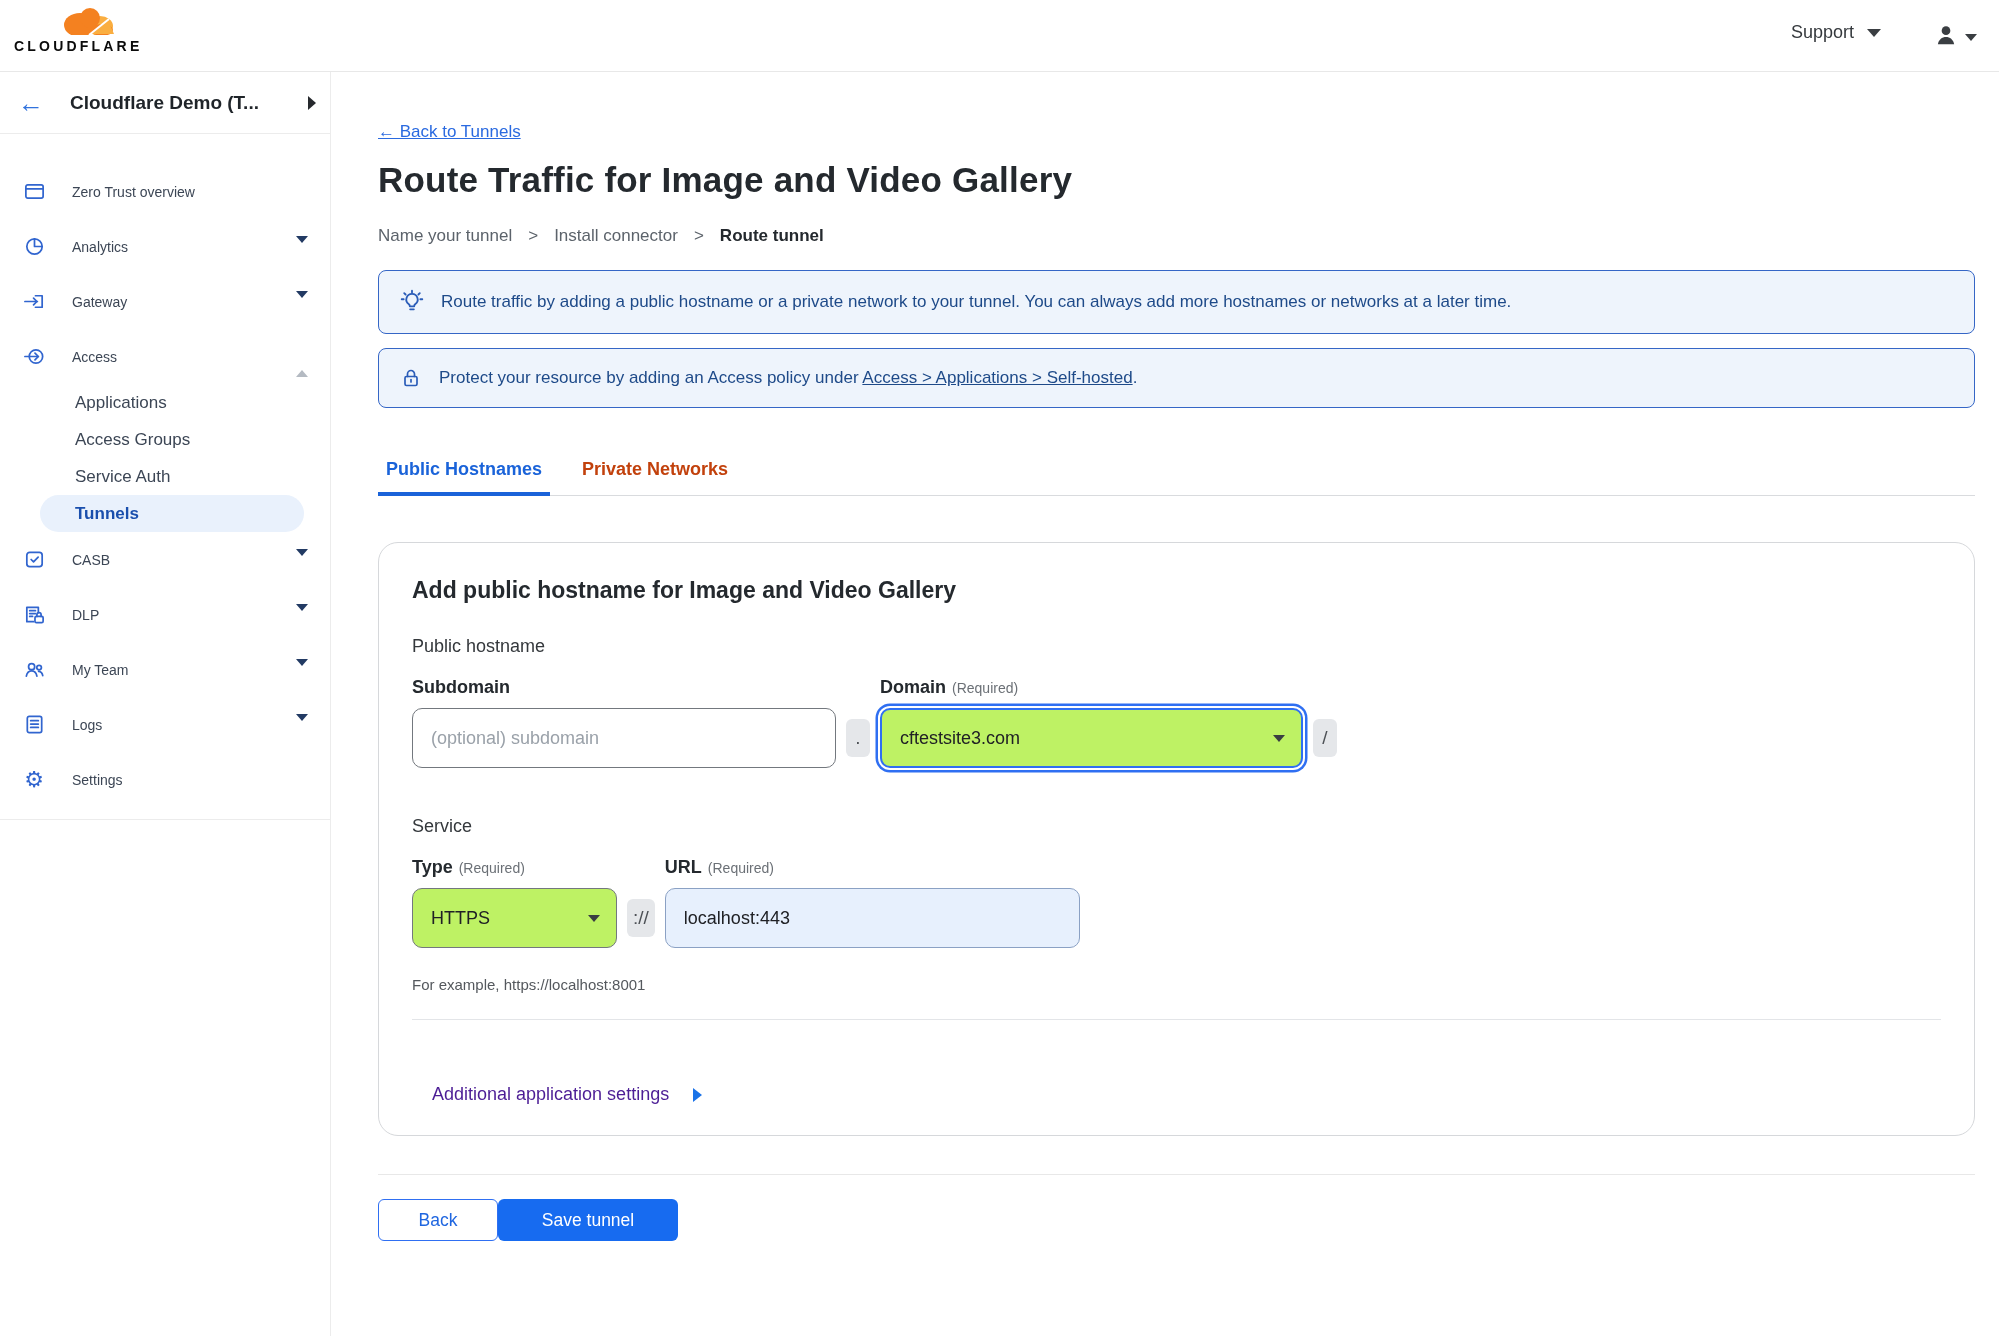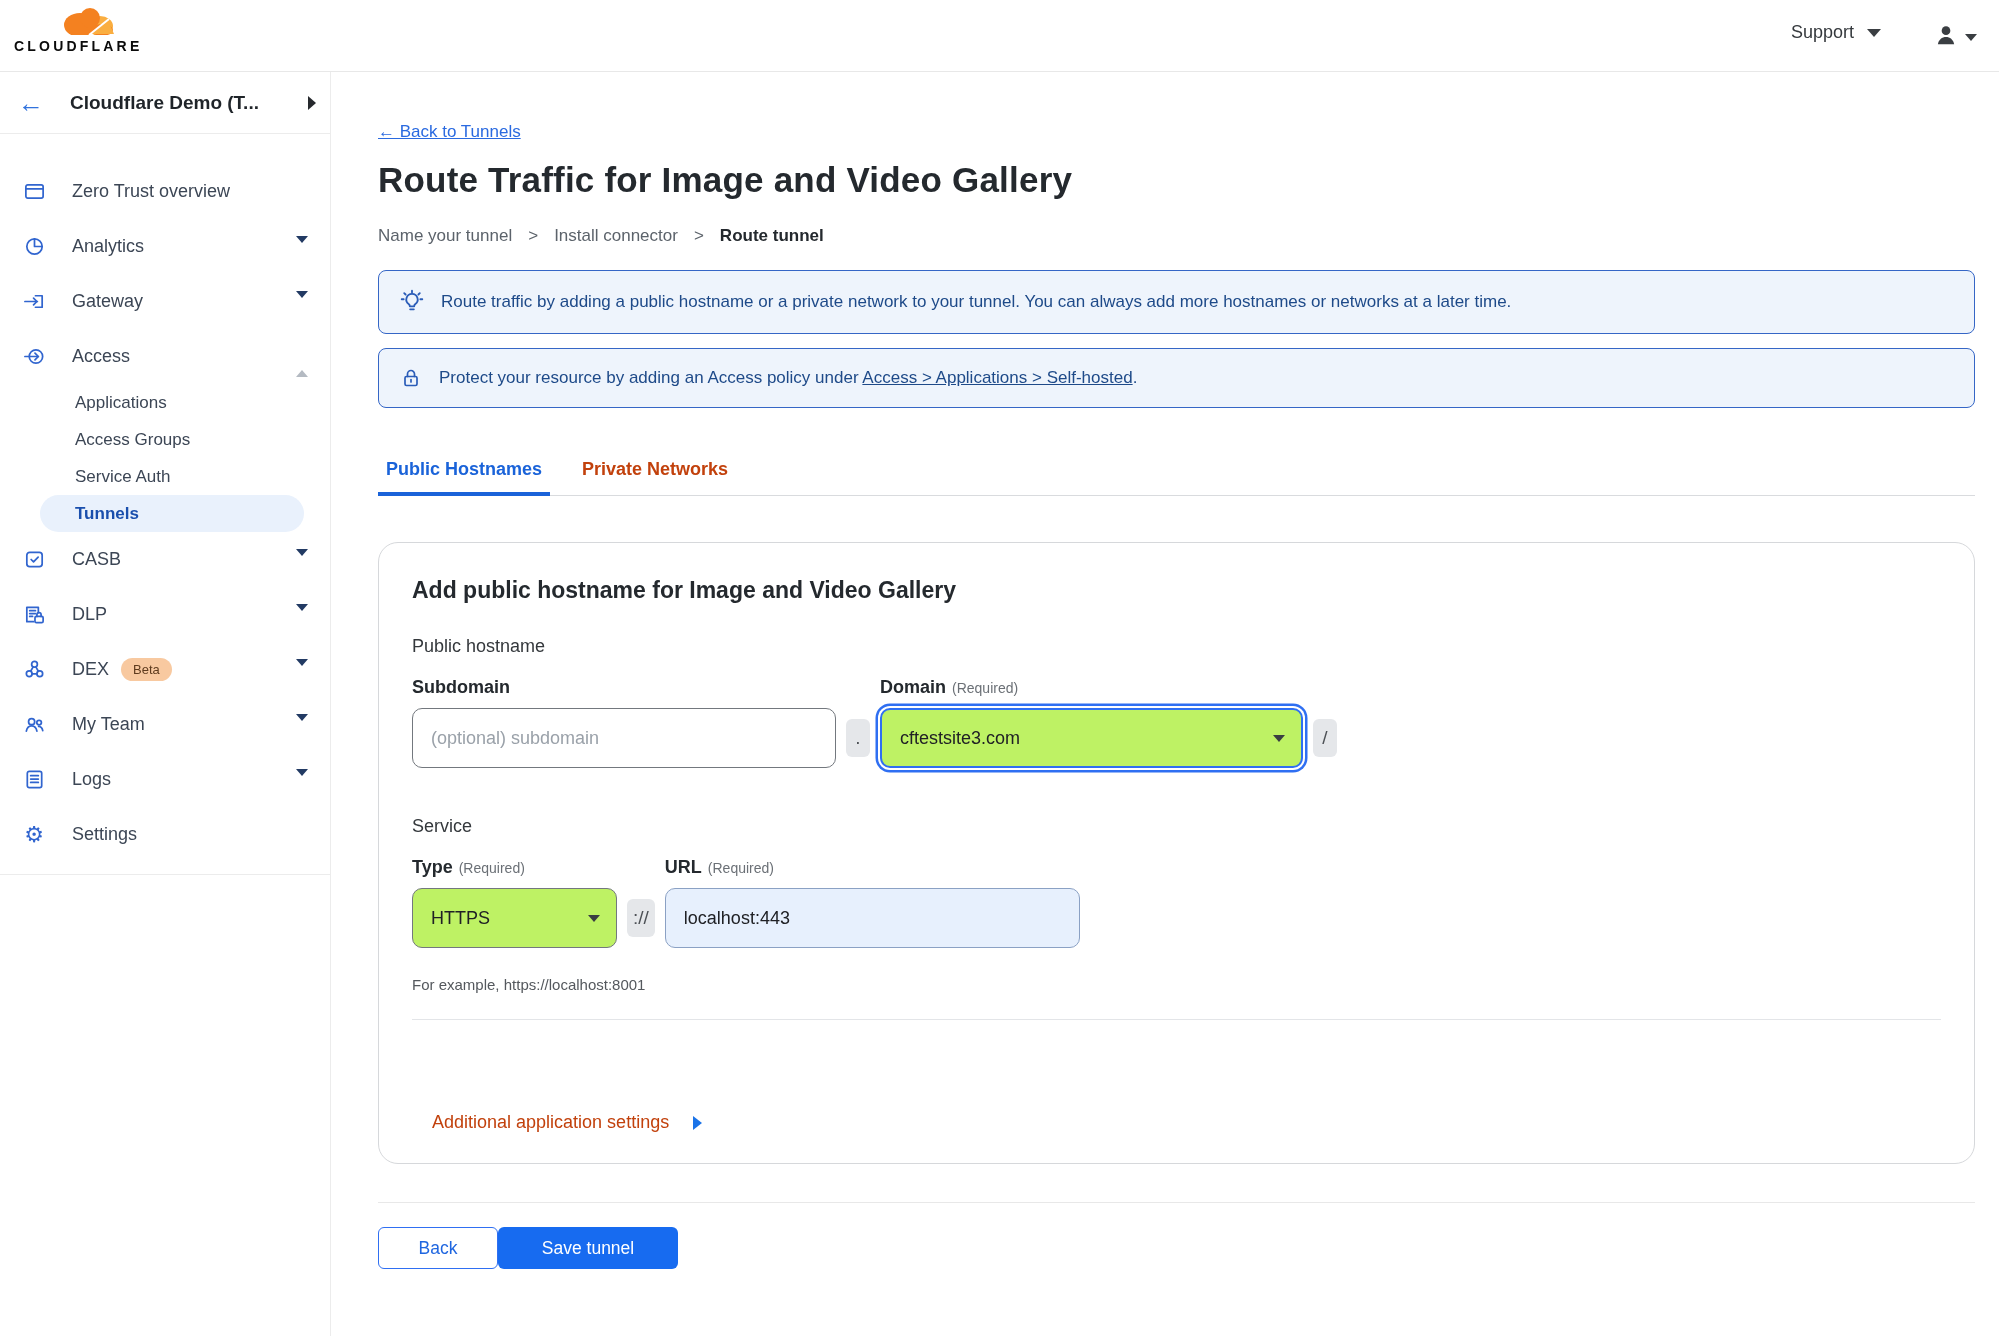--- a/index.html
+++ b/index.html
@@ -27,21 +27,21 @@
              border-right:1px solid #ececec; z-index:4; }
   .side-header { height:62px; border-bottom:1px solid #ececec; display:flex; align-items:center; padding:0 14px 0 18px; }
   .back-arrow { color:#3173dd; font-size:26px; line-height:1; cursor:pointer; }
   .account-name { flex:1; margin-left:26px; font-size:19px; font-weight:bold; color:#1f2429; white-space:nowrap; overflow:hidden; }
   .side-collapse { width:0; height:0; border-top:7px solid transparent; border-bottom:7px solid transparent;
                    border-left:8px solid #26292d; cursor:pointer; }
   .nav { padding-top:30px; }
   .nav-item { position:relative; height:55px; display:flex; align-items:center; padding-left:22px;
               cursor:pointer; }
   .nav-item .icon { width:24px; height:24px; flex:0 0 24px; display:flex; align-items:center; justify-content:center; }
-  .nav-item .label { margin-left:26px; font-size:18px; color:#3c4655; }
+  .nav-item .label { margin-left:26px; font-size:14px; color:#3c4655; }
   .nav-caret { position:absolute; right:22px; top:50%; margin-top:-4px; }
   .nav-caret .caret-down { border-left-width:6px; border-right-width:6px; border-top-width:7px; border-top-color:#223a63; }
   .sub-item { height:37px; display:flex; align-items:center; padding-left:75px; font-size:17px;
               color:#3c4655; cursor:pointer;text-align:center; }
   .sub-item.active { margin:0 26px 0 40px; padding-left:35px; background:#e9f1fc; border-radius:19px;
                      font-weight:bold; color:#1a4fad; }
   .nav-divider { border-top:1px solid #ececec; margin-top:12px; }
   .beta-badge { margin-left:12px; background:#f8c9a0; color:#5e3b1e; font-size:13px; padding:4px 12px;
                 border-radius:12px; }
   .gear-glyph { font-size:22px; color:#3165cf; line-height:1; }
@@ -78,22 +78,22 @@
   .select { height:60px; border-radius:10px; border:1px solid #73787e; background:#bef264; display:flex;
             align-items:center; justify-content:space-between; padding:0 16px 0 18px; font-size:18px;
             cursor:pointer; color:#202125; }
   .select .caret-down { border-top-color:#3a3e42; }
   .select.focused { border:2px solid #2f6ff2; box-shadow:0 0 0 2px #ffffff, 0 0 0 4.5px #2f6ff2; }
   .w-sub { width:424px; } .w-dom { width:423px; } .w-path { width:420px; }
   .w-type { width:205px; } .w-url { width:415px; }
   .url-input { background:#e7f0fd; border-color:#8ba1c4; }
   .example { margin-top:28px; font-size:15px; color:#54585d; }
   .card-divider { border:none; border-top:1px solid #e3e5e8; margin-top:26px; }
-  .add-settings { margin-top:92px; margin-left:20px; display:inline-flex; align-items:center; gap:24px;
-                  color:#c2410c; font-size:18px; cursor:pointer; }
+  .add-settings { margin-top:64px; margin-left:20px; display:inline-flex; align-items:center; gap:24px;
+                  color:#4c1d95; font-size:18px; cursor:pointer; }
   .tri-right { width:0; height:0; border-top:7px solid transparent; border-bottom:7px solid transparent;
                border-left:9px solid #1a73e8; }
   
   .footer-divider { border:none; border-top:1px solid #e8e8e8; margin-top:38px; width:1597px; }
   .footer { width:1597px; margin-top:24px; display:flex; }
   .btn { height:42px; border-radius:6px; font-size:17.5px; font-family:"Liberation Sans",sans-serif;
          cursor:pointer; display:inline-flex; align-items:center; justify-content:center; }
   .btn-outline { width:120px; background:#fff; border:1.5px solid #2f6ff2; color:#1f66e0; }
   .btn-primary { width:180px; background:#176bf0; border:none; color:#fff; }
   svg.sicon { stroke:#3165cf; fill:none; stroke-width:1.8; stroke-linecap:round; stroke-linejoin:round; }
@@ -216,33 +216,20 @@
             <path d="M16 10V4.5H4v15h7"></path>
             <path d="M7 8h6M7 11h6M7 14h3"></path>
             <rect x="12.5" y="14" width="8.5" height="6.5" rx="1.5"></rect>
             <path d="M14.5 14v-1.8a2.2 2.2 0 0 1 4.4 0V14"></path>
           </svg>
       </span>
       <span class="label">DLP</span>
       <span class="nav-caret"><span class="caret-down"></span></span>
     </div>
 
-    <div class="nav-item">
-      <span class="icon">
-        <svg class="sicon" width="23" height="23" viewBox="0 0 24 24">
-            <circle cx="12" cy="6.5" r="3"></circle>
-            <circle cx="6.5" cy="16.5" r="3"></circle>
-            <circle cx="17.5" cy="16.5" r="3"></circle>
-            <path d="M10.6 9.2 8 13.8M13.4 9.2l2.6 4.6M9.5 16.5h5"></path>
-          </svg>
-      </span>
-      <span class="label">DEX</span>
-      <span class="beta-badge">Beta</span>
-      <span class="nav-caret"><span class="caret-down"></span></span>
-    </div>
 
     <div class="nav-item">
       <span class="icon">
         <svg class="sicon" width="23" height="23" viewBox="0 0 24 24">
             <circle cx="9" cy="9" r="3.2"></circle>
             <path d="M3.5 19c.6-3.6 2.9-5.6 5.5-5.6s4.9 2 5.5 5.6"></path>
             <circle cx="16.8" cy="10" r="2.4"></circle>
             <path d="M16.3 13.9c2.3.3 3.9 1.9 4.3 4.6"></path>
           </svg>
       </span>

